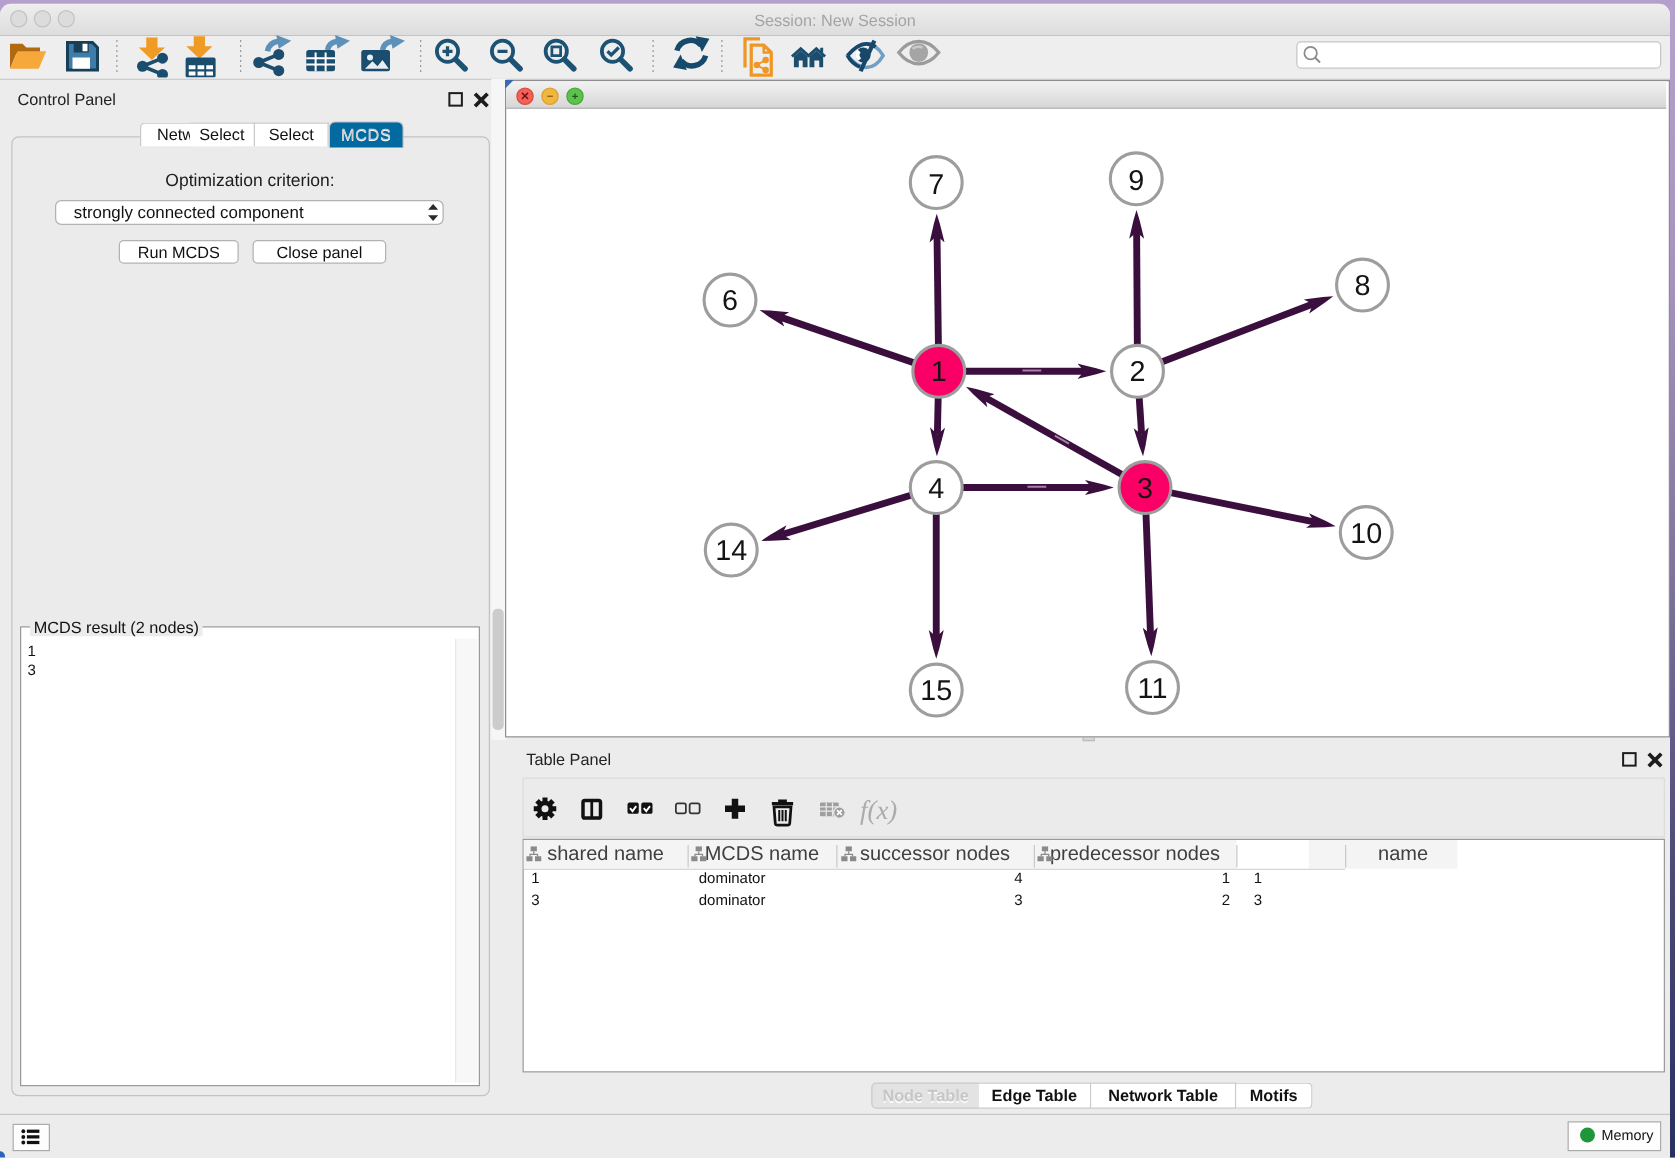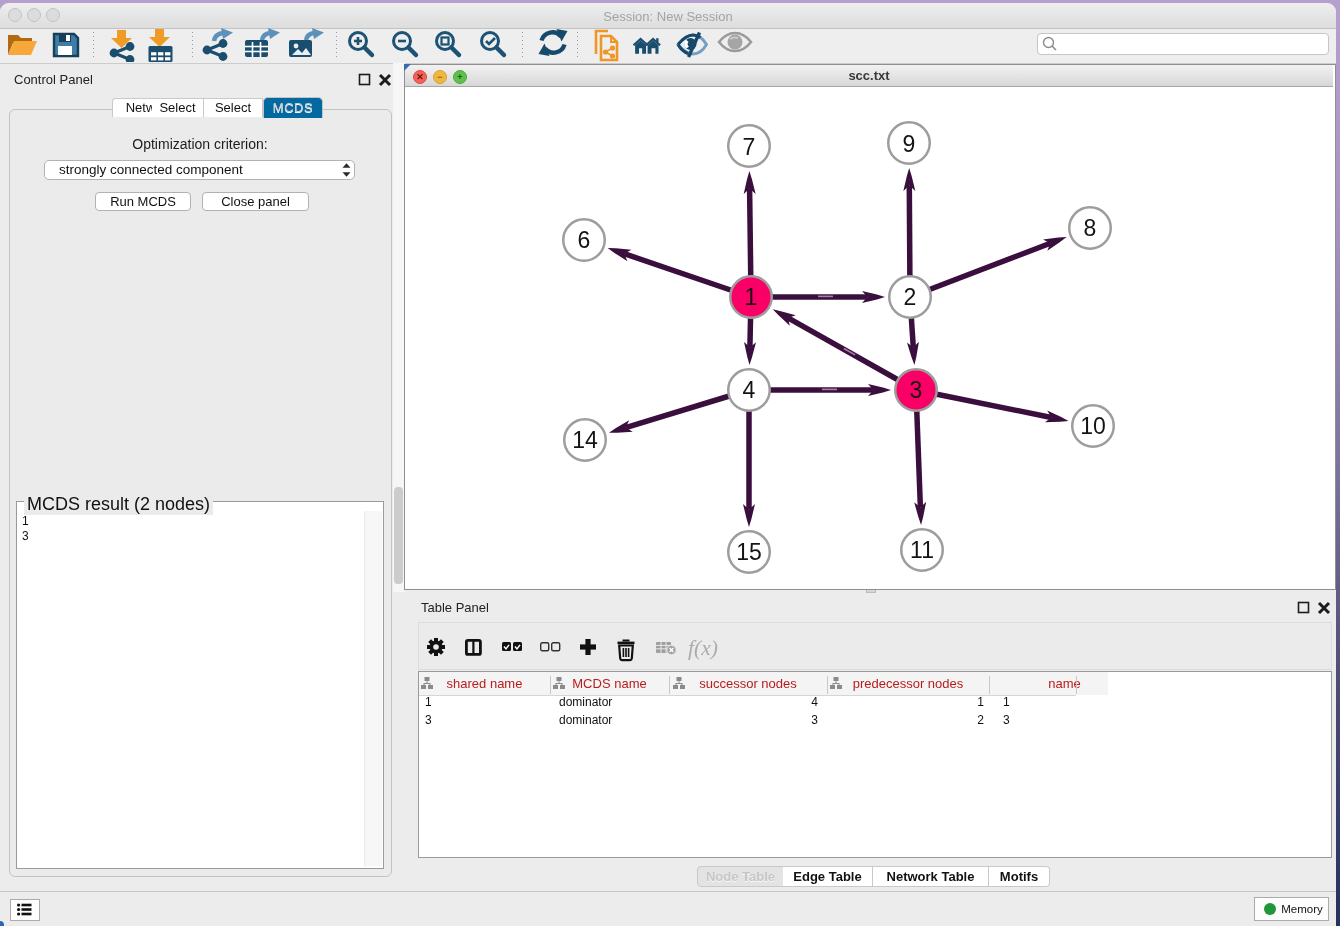--- a/index.html
+++ b/index.html
@@ -29,36 +29,36 @@
   .tab{top:98px;height:18px;font-size:13px;line-height:18px;text-align:center;
     background:#ffffff;border:1px solid #c9c9c9;border-bottom:none;color:#111;}
   #cpbody{left:9px;top:109px;width:381px;height:766px;background:#ebebeb;
     border:1px solid #c3c3c3;border-radius:6px;}
   #optlab{left:0px;top:136px;width:400px;text-align:center;font-size:14px;color:#1c1c1c;}
   #combo{left:44px;top:160px;width:309px;height:18px;background:#fff;
     border:1px solid #b2b2b2;border-radius:5px;font-size:13.5px;line-height:18px;color:#111;}
   .btn{top:192px;height:17px;background:#fff;border:1px solid #b2b2b2;border-radius:4px;
     font-size:13px;line-height:17px;text-align:center;color:#111;}
   #grp{left:16px;top:501px;width:366px;height:366px;background:#ffffff;border:1px solid #9a9a9a;}
-  #grplab{left:24px;top:494px;background:#ebebeb;padding:0 3px;font-size:18px;color:#111;}
+  #grplab{left:24px;top:494px;background:#ebebeb;padding:0 3px;font-size:13px;color:#111;}
   
   #vdiv{left:393px;top:63px;width:12px;height:529px;background:#f6f6f6;}
   
   #net{left:404px;top:64px;width:930px;height:524px;background:#ffffff;border:1px solid #8f8f8f;}
   #nettb{left:0px;top:0px;width:928px;height:21px;
     background:linear-gradient(#f2f2f2,#d7d7d7);border-bottom:1px solid #a5a5a5;}
   #nettitle{left:0;top:3px;width:928px;text-align:center;font-size:13px;color:#3a3a3a;font-weight:bold;}
   .tl2{width:12px;height:12px;border-radius:50%;top:5px;font-size:9px;line-height:12px;
     text-align:center;font-weight:bold;}
   
   #tptitle{left:421px;top:600px;font-size:13px;color:#222;}
   #tpbar{left:418px;top:622px;width:912px;height:46px;background:#ebebeb;
     border:1px solid #dcdcdc;}
   #tbl{left:418px;top:671px;width:912px;height:185px;background:#ffffff;border:1px solid #9a9a9a;}
-  .th{top:672px;height:23px;background:#f4f4f4;font-size:13px;color:#b91c1c;
+  .th{top:672px;height:23px;background:#f4f4f4;font-size:16px;color:#404040;
     text-align:center;line-height:23px;}
   .thsep{top:676px;height:18px;width:1px;background:#c9c9c9;}
   .td{font-size:12px;color:#111;height:16px;line-height:16px;}
   .btab{top:866px;height:19px;font-size:13px;line-height:19px;text-align:center;
     background:#ffffff;border:1px solid #c9c9c9;color:#111;font-weight:bold;}
   
   #status{left:0;top:891px;width:1336px;height:35px;background:#ececec;border-top:1px solid #c6c6c6;}
 </style>
 </head>
 <body>
@@ -256,21 +256,20 @@
 <div class="abs td" style="left:22px;top:528px;">3</div>
 
 <div class="abs" style="left:364px;top:511px;width:17px;height:355px;background:#f7f7f7;border-left:1px solid #eaeaea;"></div>
 
 <div id="vdiv" class="abs"></div>
 <div class="abs" style="left:394px;top:487px;width:9px;height:97px;background:#cccccc;border-radius:4px;"></div>
 <div class="abs" style="left:866px;top:584px;width:8px;height:7px;background:#d6d6d6;border:1px solid #bdbdbd;"></div>
 
 <div id="net" class="abs">
   <div id="nettb" class="abs"></div>
-  <div id="nettitle" class="abs">scc.txt</div>
   <div class="abs tl2" style="left:8px;background:#f2625a;border:1px solid #d94c41;color:#73100b;">✕</div>
   <div class="abs tl2" style="left:28px;background:#f0b73f;border:1px solid #dba031;color:#8a5d10;">−</div>
   <div class="abs tl2" style="left:48px;background:#5fc050;border:1px solid #47a938;color:#115e0b;">+</div>
   <svg id="graph" class="abs" style="left:0;top:22px;" width="930" height="503">
     <defs>
       <marker id="ah" markerWidth="25" markerHeight="15" refX="5.5" refY="7" orient="auto" markerUnits="userSpaceOnUse">
         <path d="M0,1 L15,4.6 L23,7 L15,9.4 L0,13 L5.5,7 Z" fill="#3a0f3e"></path>
       </marker>
     </defs>
     <g stroke="#3a0f3e" stroke-width="5.5">
@@ -388,21 +387,21 @@
     <path d="M13.6,7.1 l3.8,3.8 M17.4,7.1 l-3.8,3.8" stroke="#ffffff" stroke-width="1.4"></path>
   </g>
 
   <text x="270" y="25" font-family="Liberation Serif, serif" font-style="italic" font-size="21.5px" fill="#ababab">f(x)</text>
 </svg>
 <div id="tbl" class="abs"></div>
 <div class="abs th" style="left:419px;width:131px;">shared name</div>
 <div class="abs th" style="left:550px;width:119px;">MCDS name</div>
 <div class="abs th" style="left:669px;width:158px;">successor nodes</div>
 <div class="abs th" style="left:827px;width:162px;">predecessor nodes</div>
-<div class="abs th" style="left:989px;width:87px;padding-left:32px;">name</div>
+<div class="abs th" style="left:1047px;width:87px;padding-left:32px;">name</div>
 <div class="abs thsep" style="left:550px;"></div>
 <div class="abs thsep" style="left:669px;"></div>
 <div class="abs thsep" style="left:827px;"></div>
 <div class="abs thsep" style="left:989px;"></div>
 <div class="abs thsep" style="left:1076px;"></div>
 <div class="abs" style="left:419px;top:695px;width:657px;height:1px;background:#d6d6d6;"></div>
 <svg class="abs" style="left:421px;top:677px;" width="600" height="13">
   <g fill="#8a8a8a">
     <g transform="translate(0,0)">
       <rect x="3.5" y="0" width="5" height="4"></rect>

